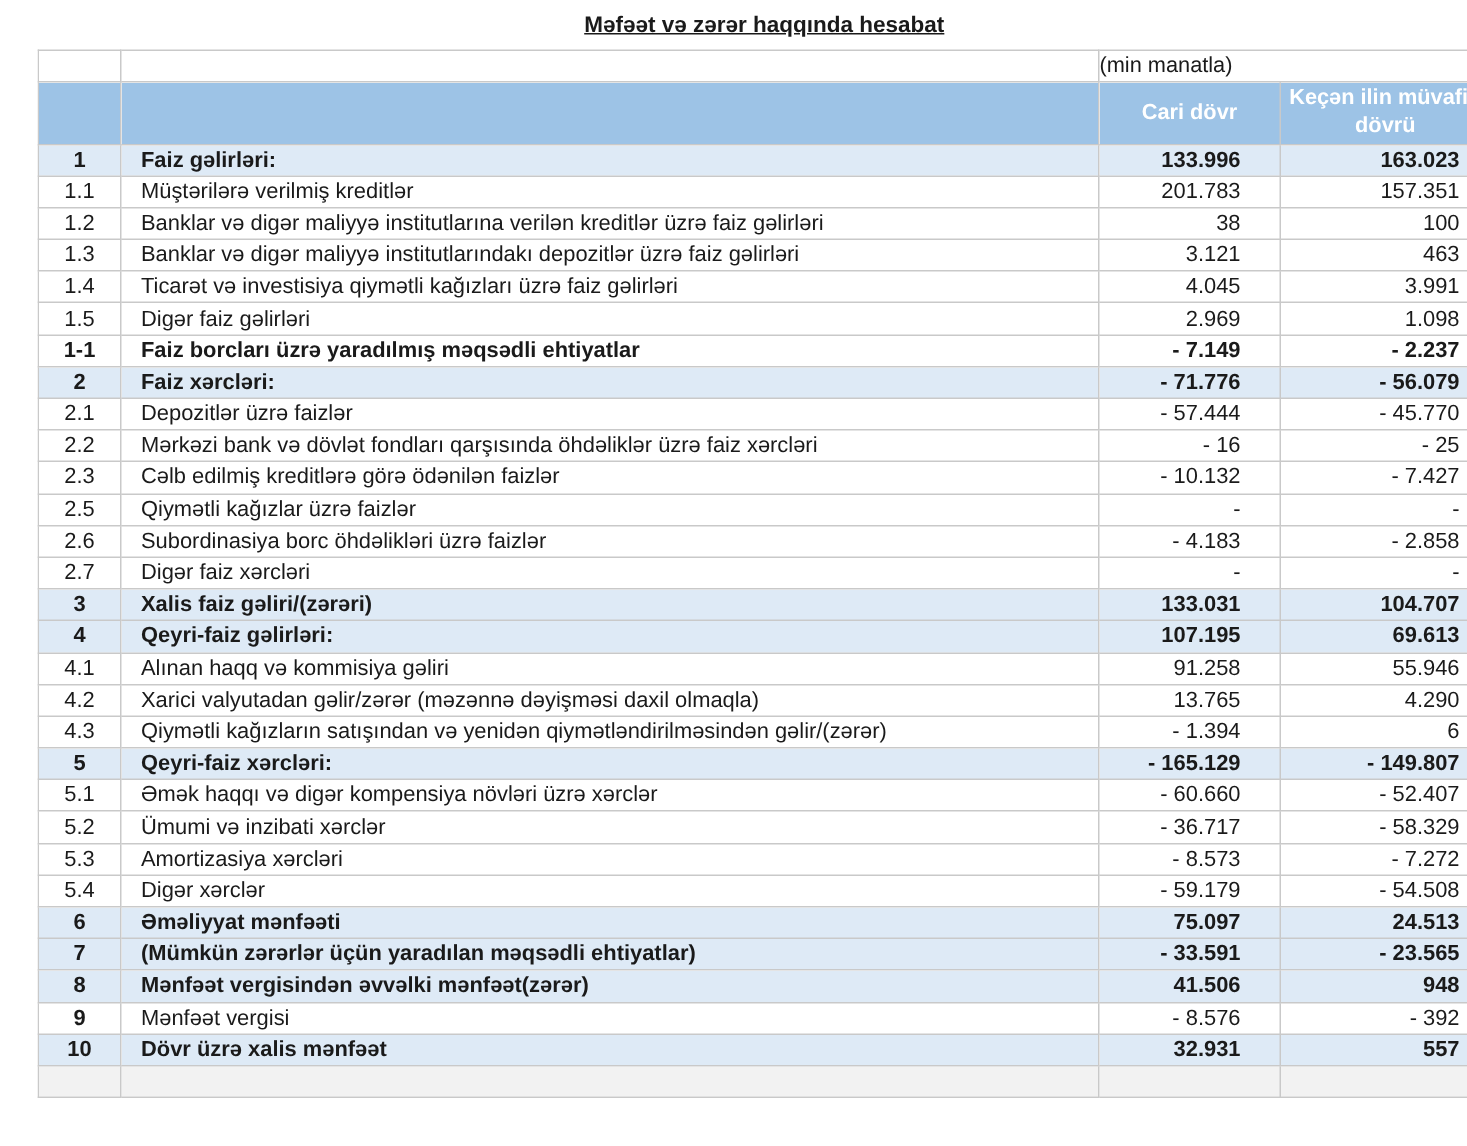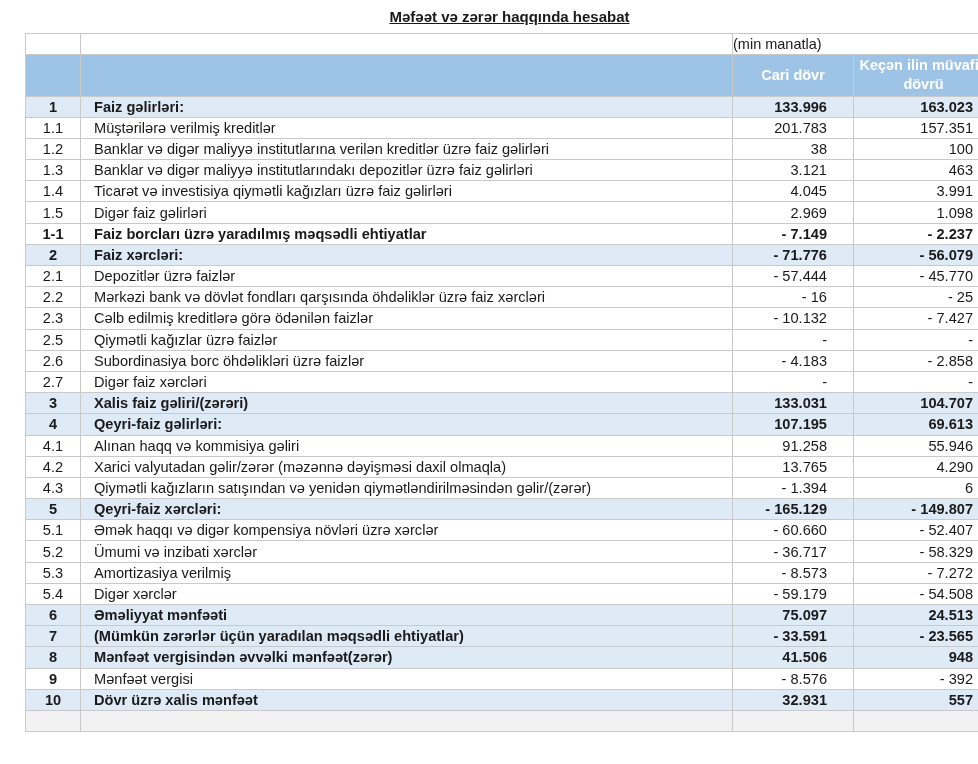--- a/index.html
+++ b/index.html
@@ -215,21 +215,21 @@
           <td class="val-cell val-previous">- 52.407</td>
         </tr>
         <tr class="data-row">
           <td class="num-cell">5.2</td>
           <td class="label-cell">Ümumi və inzibati xərclər</td>
           <td class="val-cell val-current">- 36.717</td>
           <td class="val-cell val-previous">- 58.329</td>
         </tr>
         <tr class="data-row">
           <td class="num-cell">5.3</td>
-          <td class="label-cell">Amortizasiya verilmiş</td>
+          <td class="label-cell">Amortizasiya xərcləri</td>
           <td class="val-cell val-current">- 8.573</td>
           <td class="val-cell val-previous">- 7.272</td>
         </tr>
         <tr class="data-row">
           <td class="num-cell">5.4</td>
           <td class="label-cell">Digər xərclər</td>
           <td class="val-cell val-current">- 59.179</td>
           <td class="val-cell val-previous">- 54.508</td>
         </tr>
         <tr class="data-row shaded bold">

